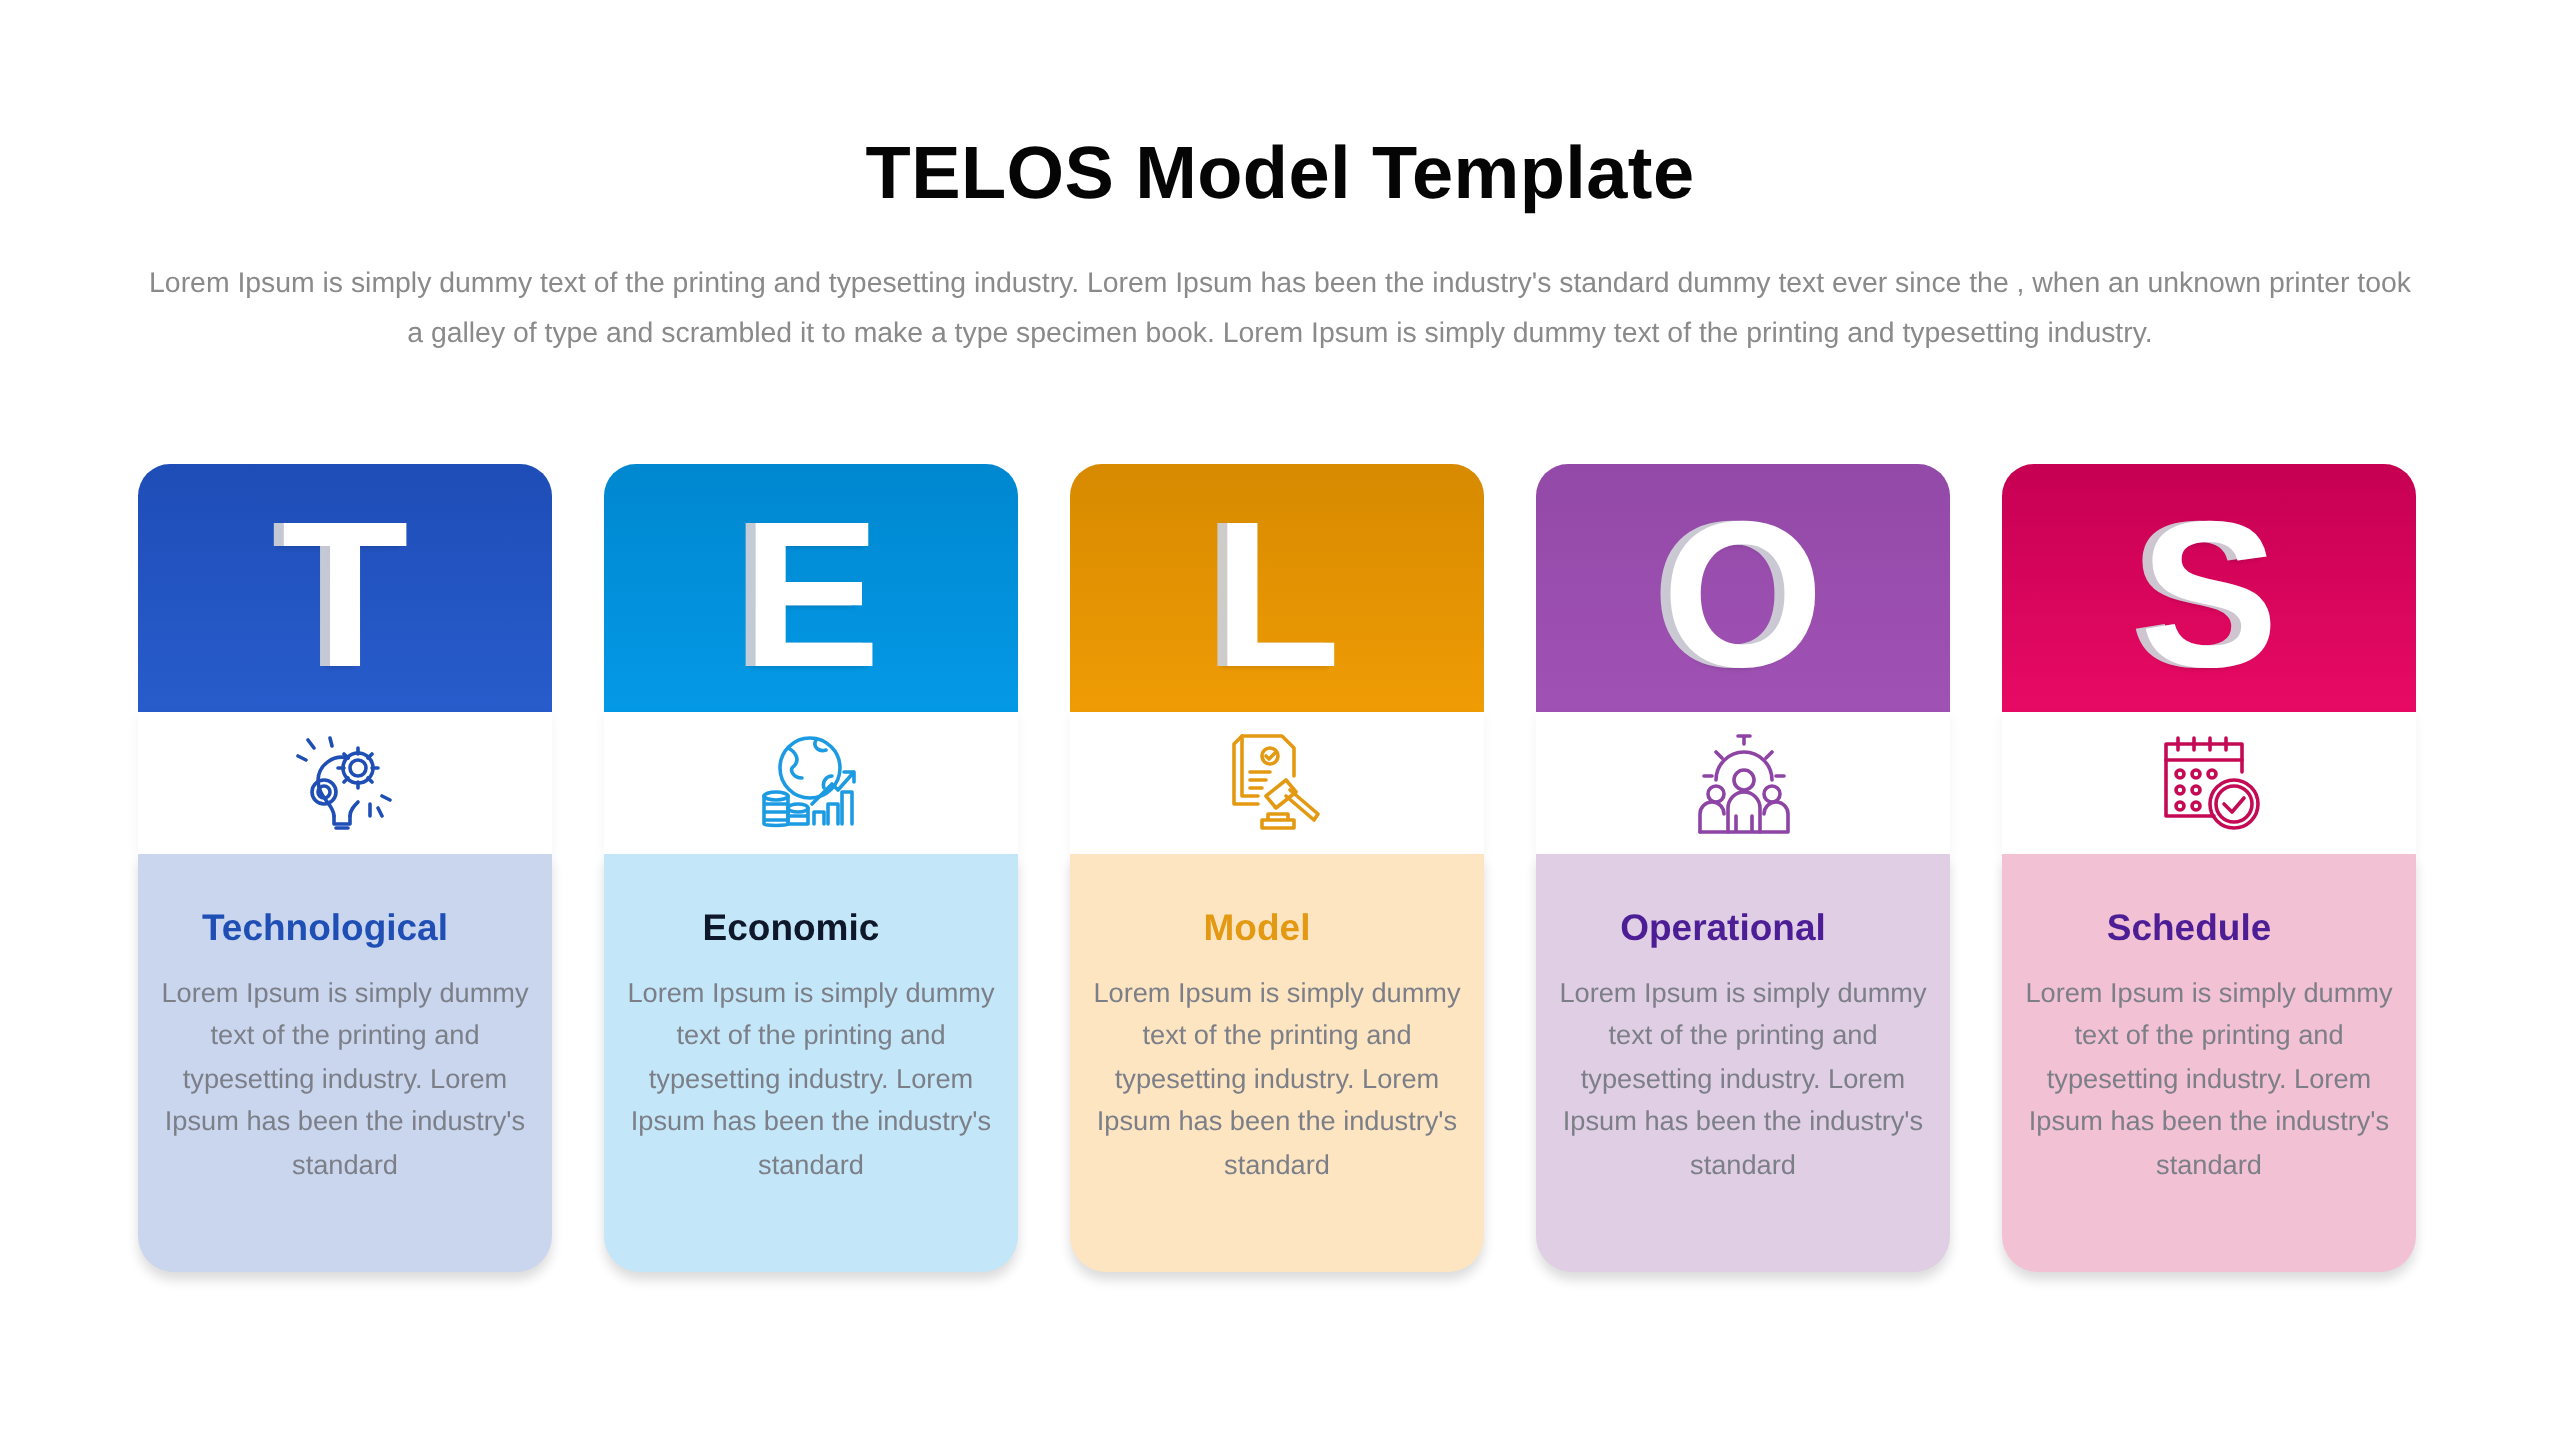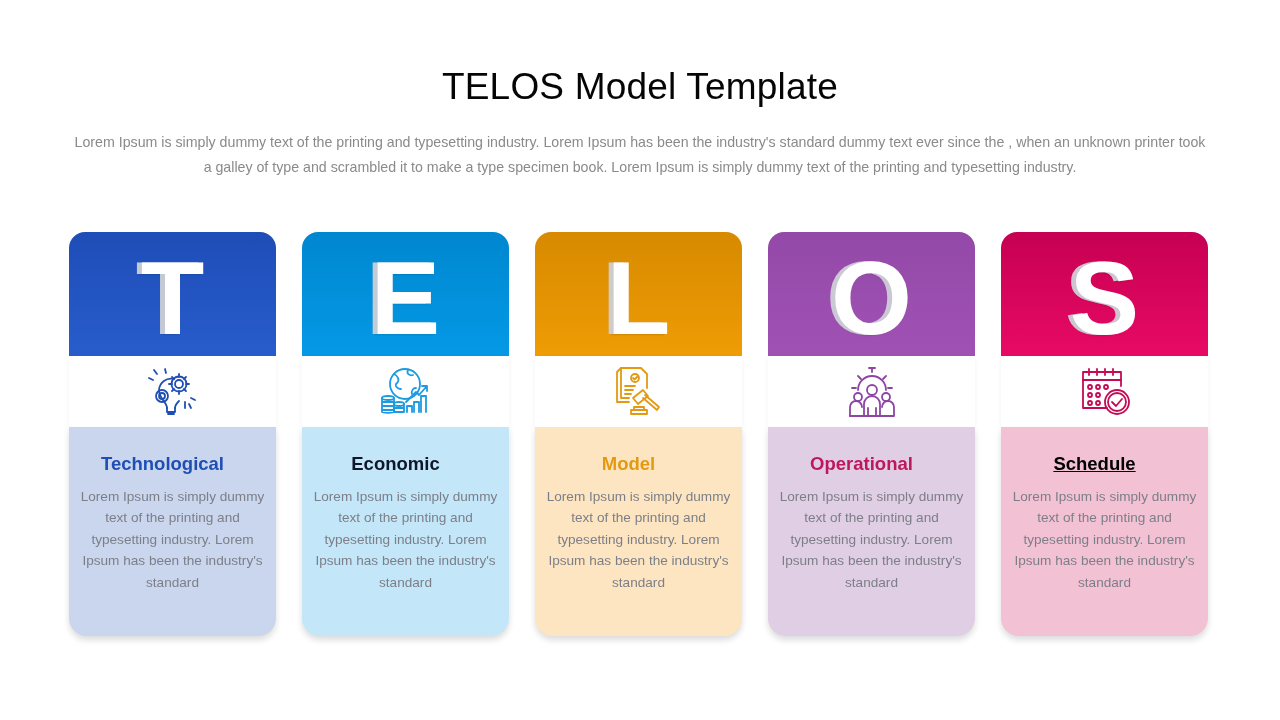--- a/index.html
+++ b/index.html
@@ -1,21 +1,21 @@
 <!DOCTYPE html>
 <html><head>
 <meta charset="utf-8">
 <style>
   * { box-sizing: border-box; margin: 0; padding: 0; }
   html, body { width: 1280px; height: 720px; background: #ffffff; overflow: hidden; }
   body { font-family: "Liberation Sans", "DejaVu Sans", sans-serif; position: relative; }
 
   .title {
     position: absolute; left: 0; top: 66px; width: 1280px;
-    text-align: center; font-size: 37px; font-weight: 400; color: #050505;
+    text-align: center; font-size: 37px; font-weight: 700; color: #050505;
     letter-spacing: 0.2px;
   }
   .subtitle {
     position: absolute; left: 70px; top: 130px; width: 1140px;
     text-align: center; font-size: 14.2px; line-height: 25px; color: #8a8a8a;
   }
 
   .columns { position: absolute; left: 69px; top: 232px; width: 1140px; height: 410px; }
   .col { position: absolute; top: 0; width: 207px; height: 404px; }
 
@@ -148,21 +148,21 @@
           <path d="M20 52 v-12 a8 8 0 0 1 16 0 v12 z M24 52 v-8 M32 52 v-8"></path>
           <circle cx="14" cy="33" r="4"></circle>
           <path d="M6 52 v-9 a6 6 0 0 1 12 0"></path>
           <circle cx="42" cy="33" r="4"></circle>
           <path d="M38 43 a6 6 0 0 1 12 0 v9 h-14"></path>
           <path d="M6 52 h14"></path>
         </svg>
       </div>
     </div>
     <div class="body" style="background: rgb(224, 206, 228);">
-      <div class="label" style="color: #be185d;">Operational</div>
+      <div class="label" style="color: #4c1d95;">Operational</div>
       <div class="desc">Lorem Ipsum is simply dummy text of the printing and typesetting industry. Lorem Ipsum has been the industry's standard</div>
     </div>
   </div>
 
   <div class="col" style="left:932px">
     <div class="header" style="background: linear-gradient(rgb(198, 0, 82), rgb(232, 10, 100));">
       <div class="letter">S</div>
     </div>
     <div class="band">
       <div class="icon">
@@ -177,18 +177,18 @@
             <circle cx="21" cy="31" r="2"></circle>
           <circle cx="13" cy="39" r="2"></circle>
             <circle cx="21" cy="39" r="2"></circle>
           <circle cx="40" cy="38" r="12"></circle>
             <circle cx="40" cy="38" r="9"></circle>
           <path d="M35 38 l4 4 l6-7"></path>
         </svg>
       </div>
     </div>
     <div class="body" style="background: rgb(243, 193, 212);">
-      <div class="label" style="color: #000000; text-decoration: underline;">Schedule</div>
+      <div class="label" style="color: #4c1d95;">Schedule</div>
       <div class="desc">Lorem Ipsum is simply dummy text of the printing and typesetting industry. Lorem Ipsum has been the industry's standard</div>
     </div>
   </div>
 
 </div>
 
 </body></html>

